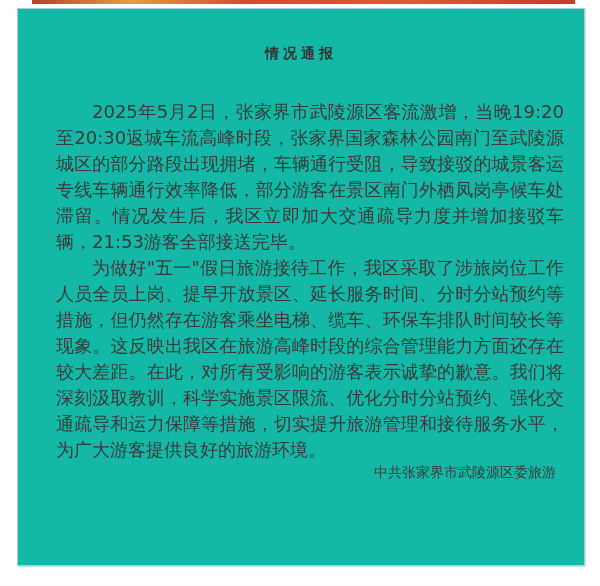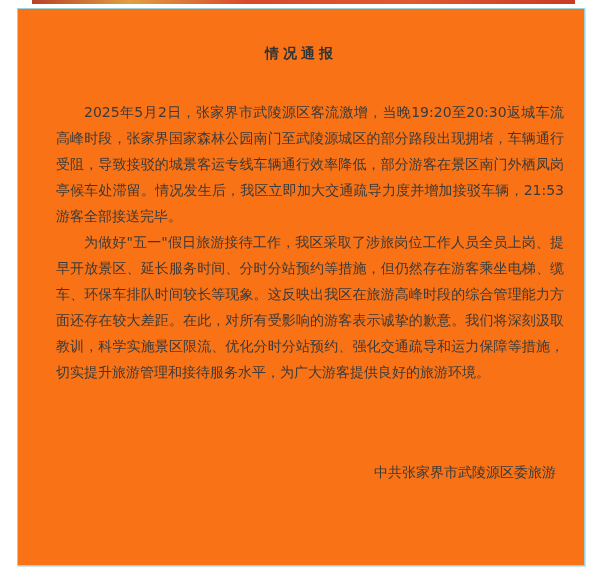--- a/index.html
+++ b/index.html
@@ -1,24 +1,24 @@
 <!DOCTYPE html>
 <html><head>
 <meta charset="utf-8">
 <style>
   html, body { margin:0; padding:0; }
   body { width:600px; height:586px; background:#ffffff; position:relative; overflow:hidden;
          font-family:"DejaVu Sans", "Liberation Sans", sans-serif; color:#3a3a3a; }
   .banner { position:absolute; left:32px; top:0; width:543px; height:4px;
             background:linear-gradient(90deg,#b8402a 0%,#e0a040 18%,#d8482c 40%,#e05a30 70%,#c83a26 100%); }
   .card { position:absolute; left:17px; top:8px; width:568px; height:558px;
-          background:#f97316; border:1px solid #9fd3dc; box-shadow:1px 1px 0 #c9e6ec; box-sizing:border-box; }
+          background:#14b8a6; border:1px solid #9fd3dc; box-shadow:1px 1px 0 #c9e6ec; box-sizing:border-box; }
   .title { position:absolute; left:0; right:0; top:36px; text-align:center; font-size:14px;
            font-weight:bold; letter-spacing:4px; color:#333; }
-  .body { position:absolute; left:38px; width:508px; top:90px; font-size:14px; line-height:26px; }
+  .body { position:absolute; left:38px; width:508px; top:90px; font-size:18px; line-height:26px; }
   .para { margin:0; text-indent:2em; text-align:justify; }
   .sign { position:absolute; right:28px; text-align:center; font-size:14px; color:#3a3a3a; }
 </style>
 </head>
 <body>
 
 <div class="banner"></div>
 
 <div class="card">
   <div class="title">情况通报</div>

